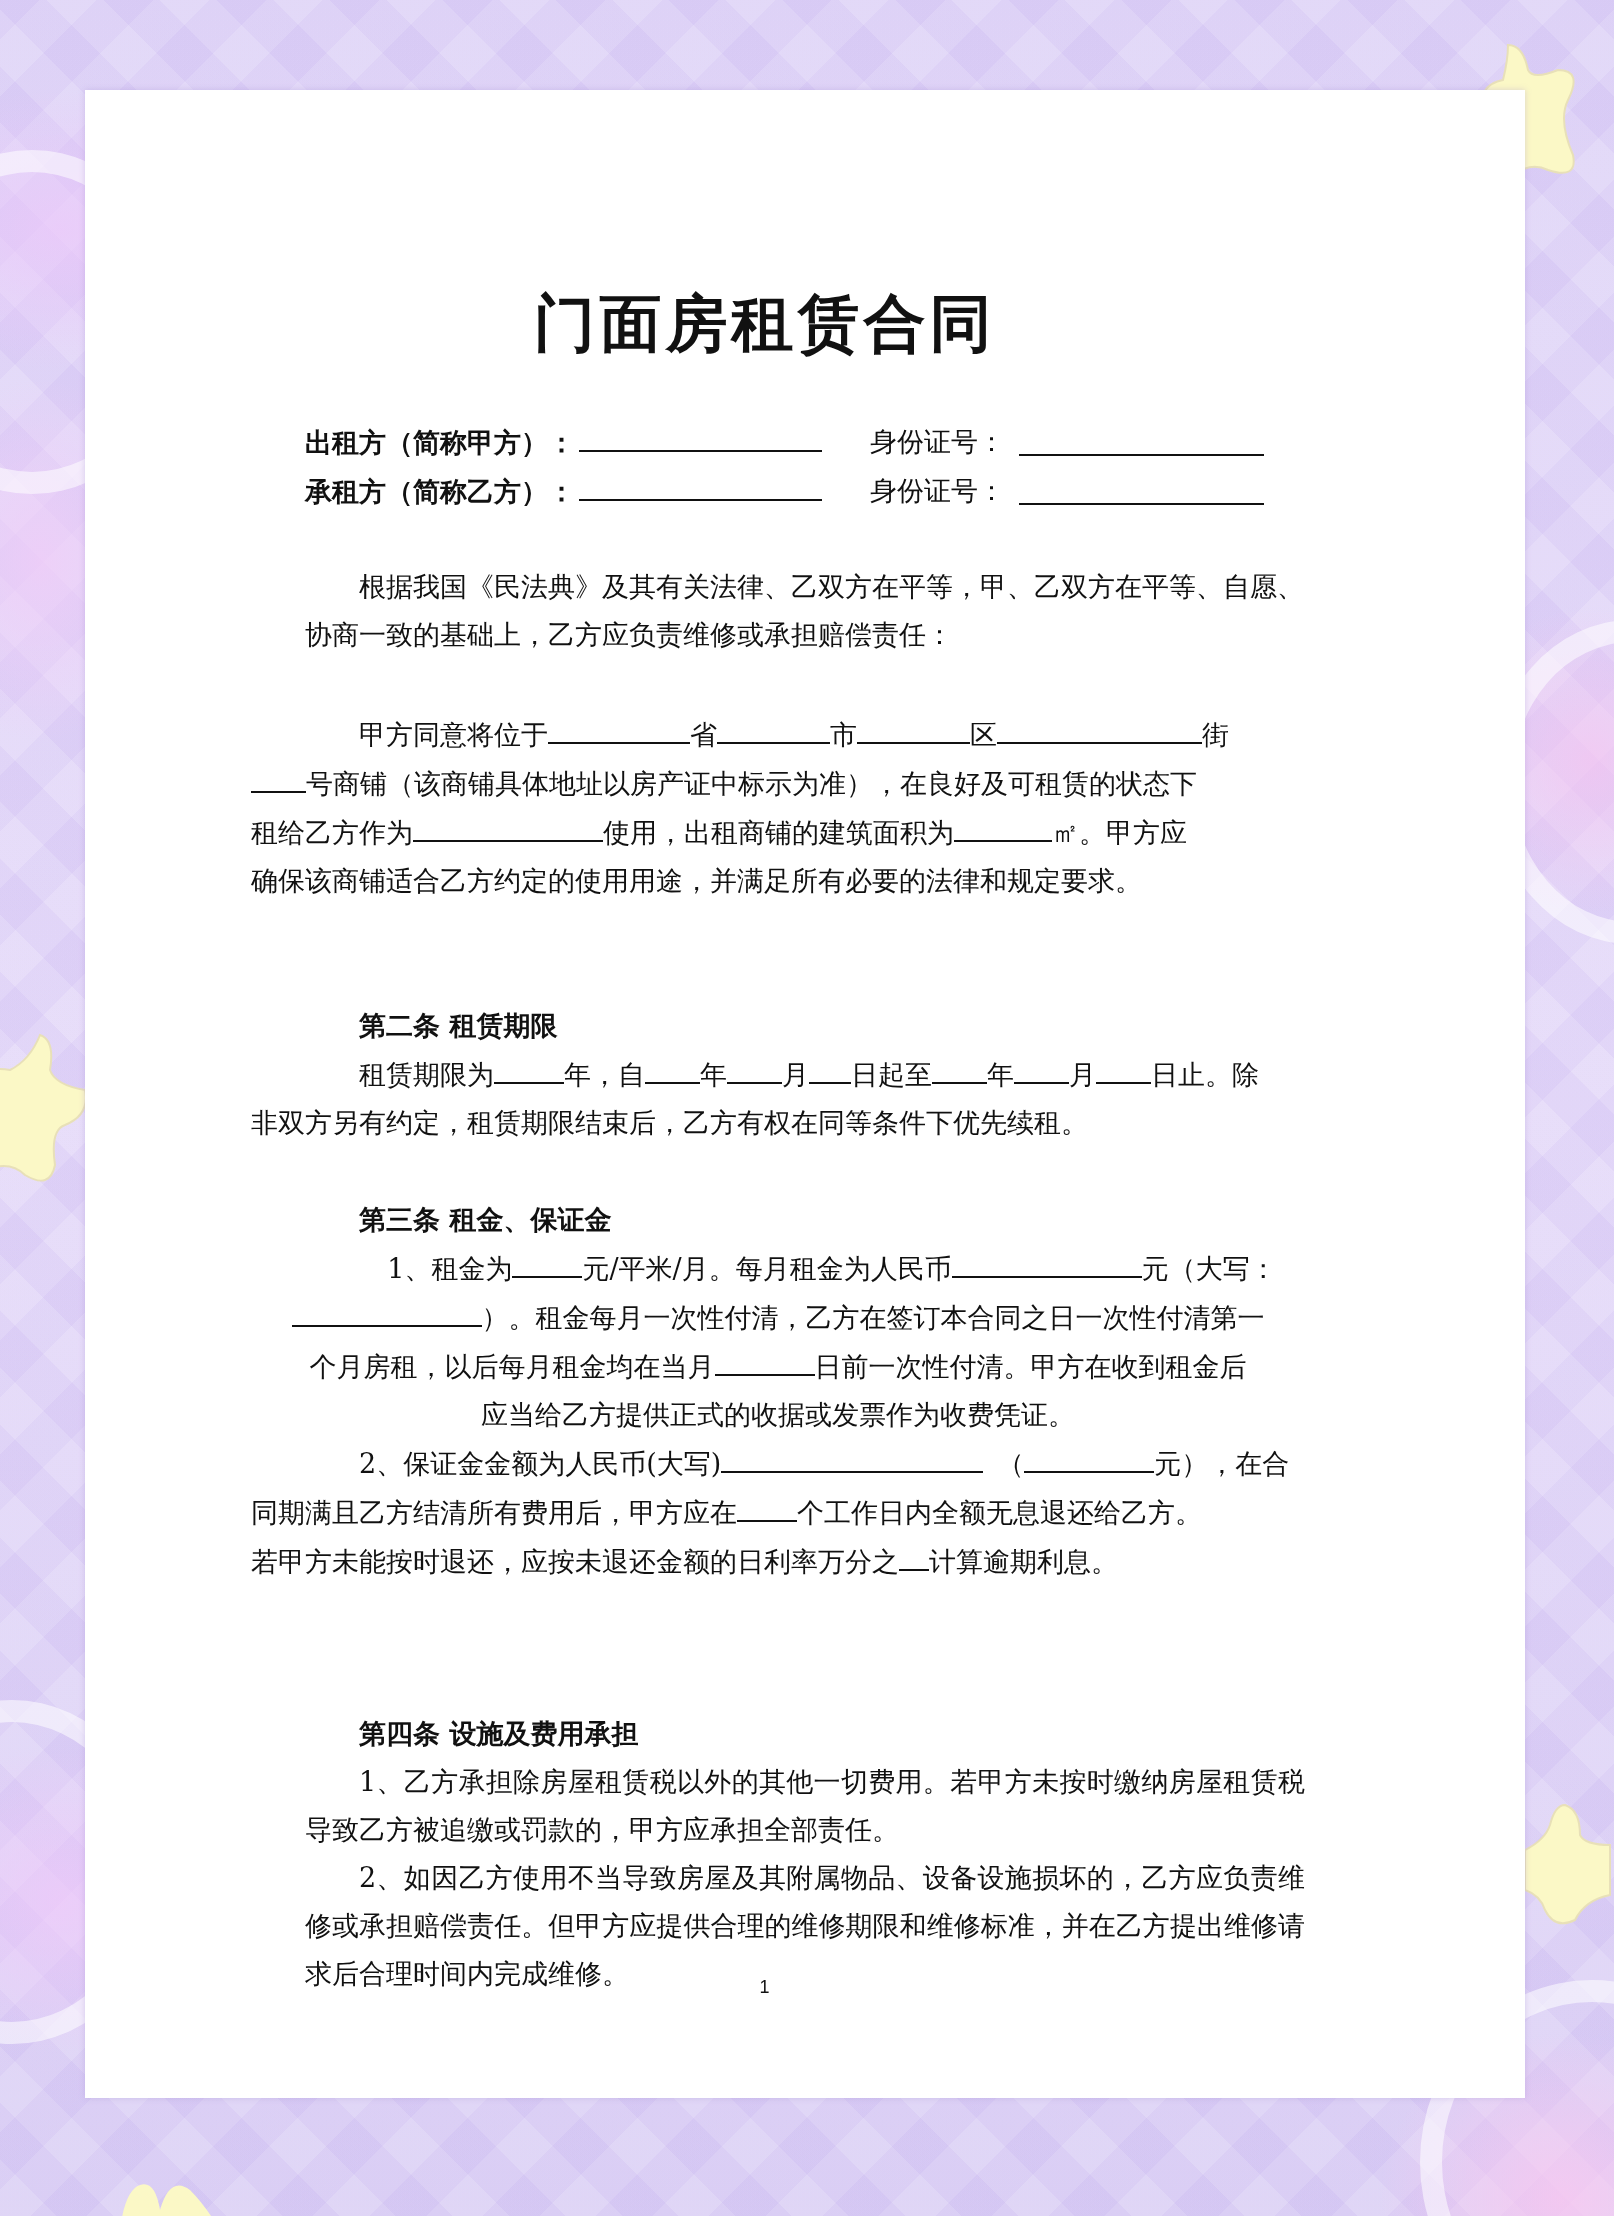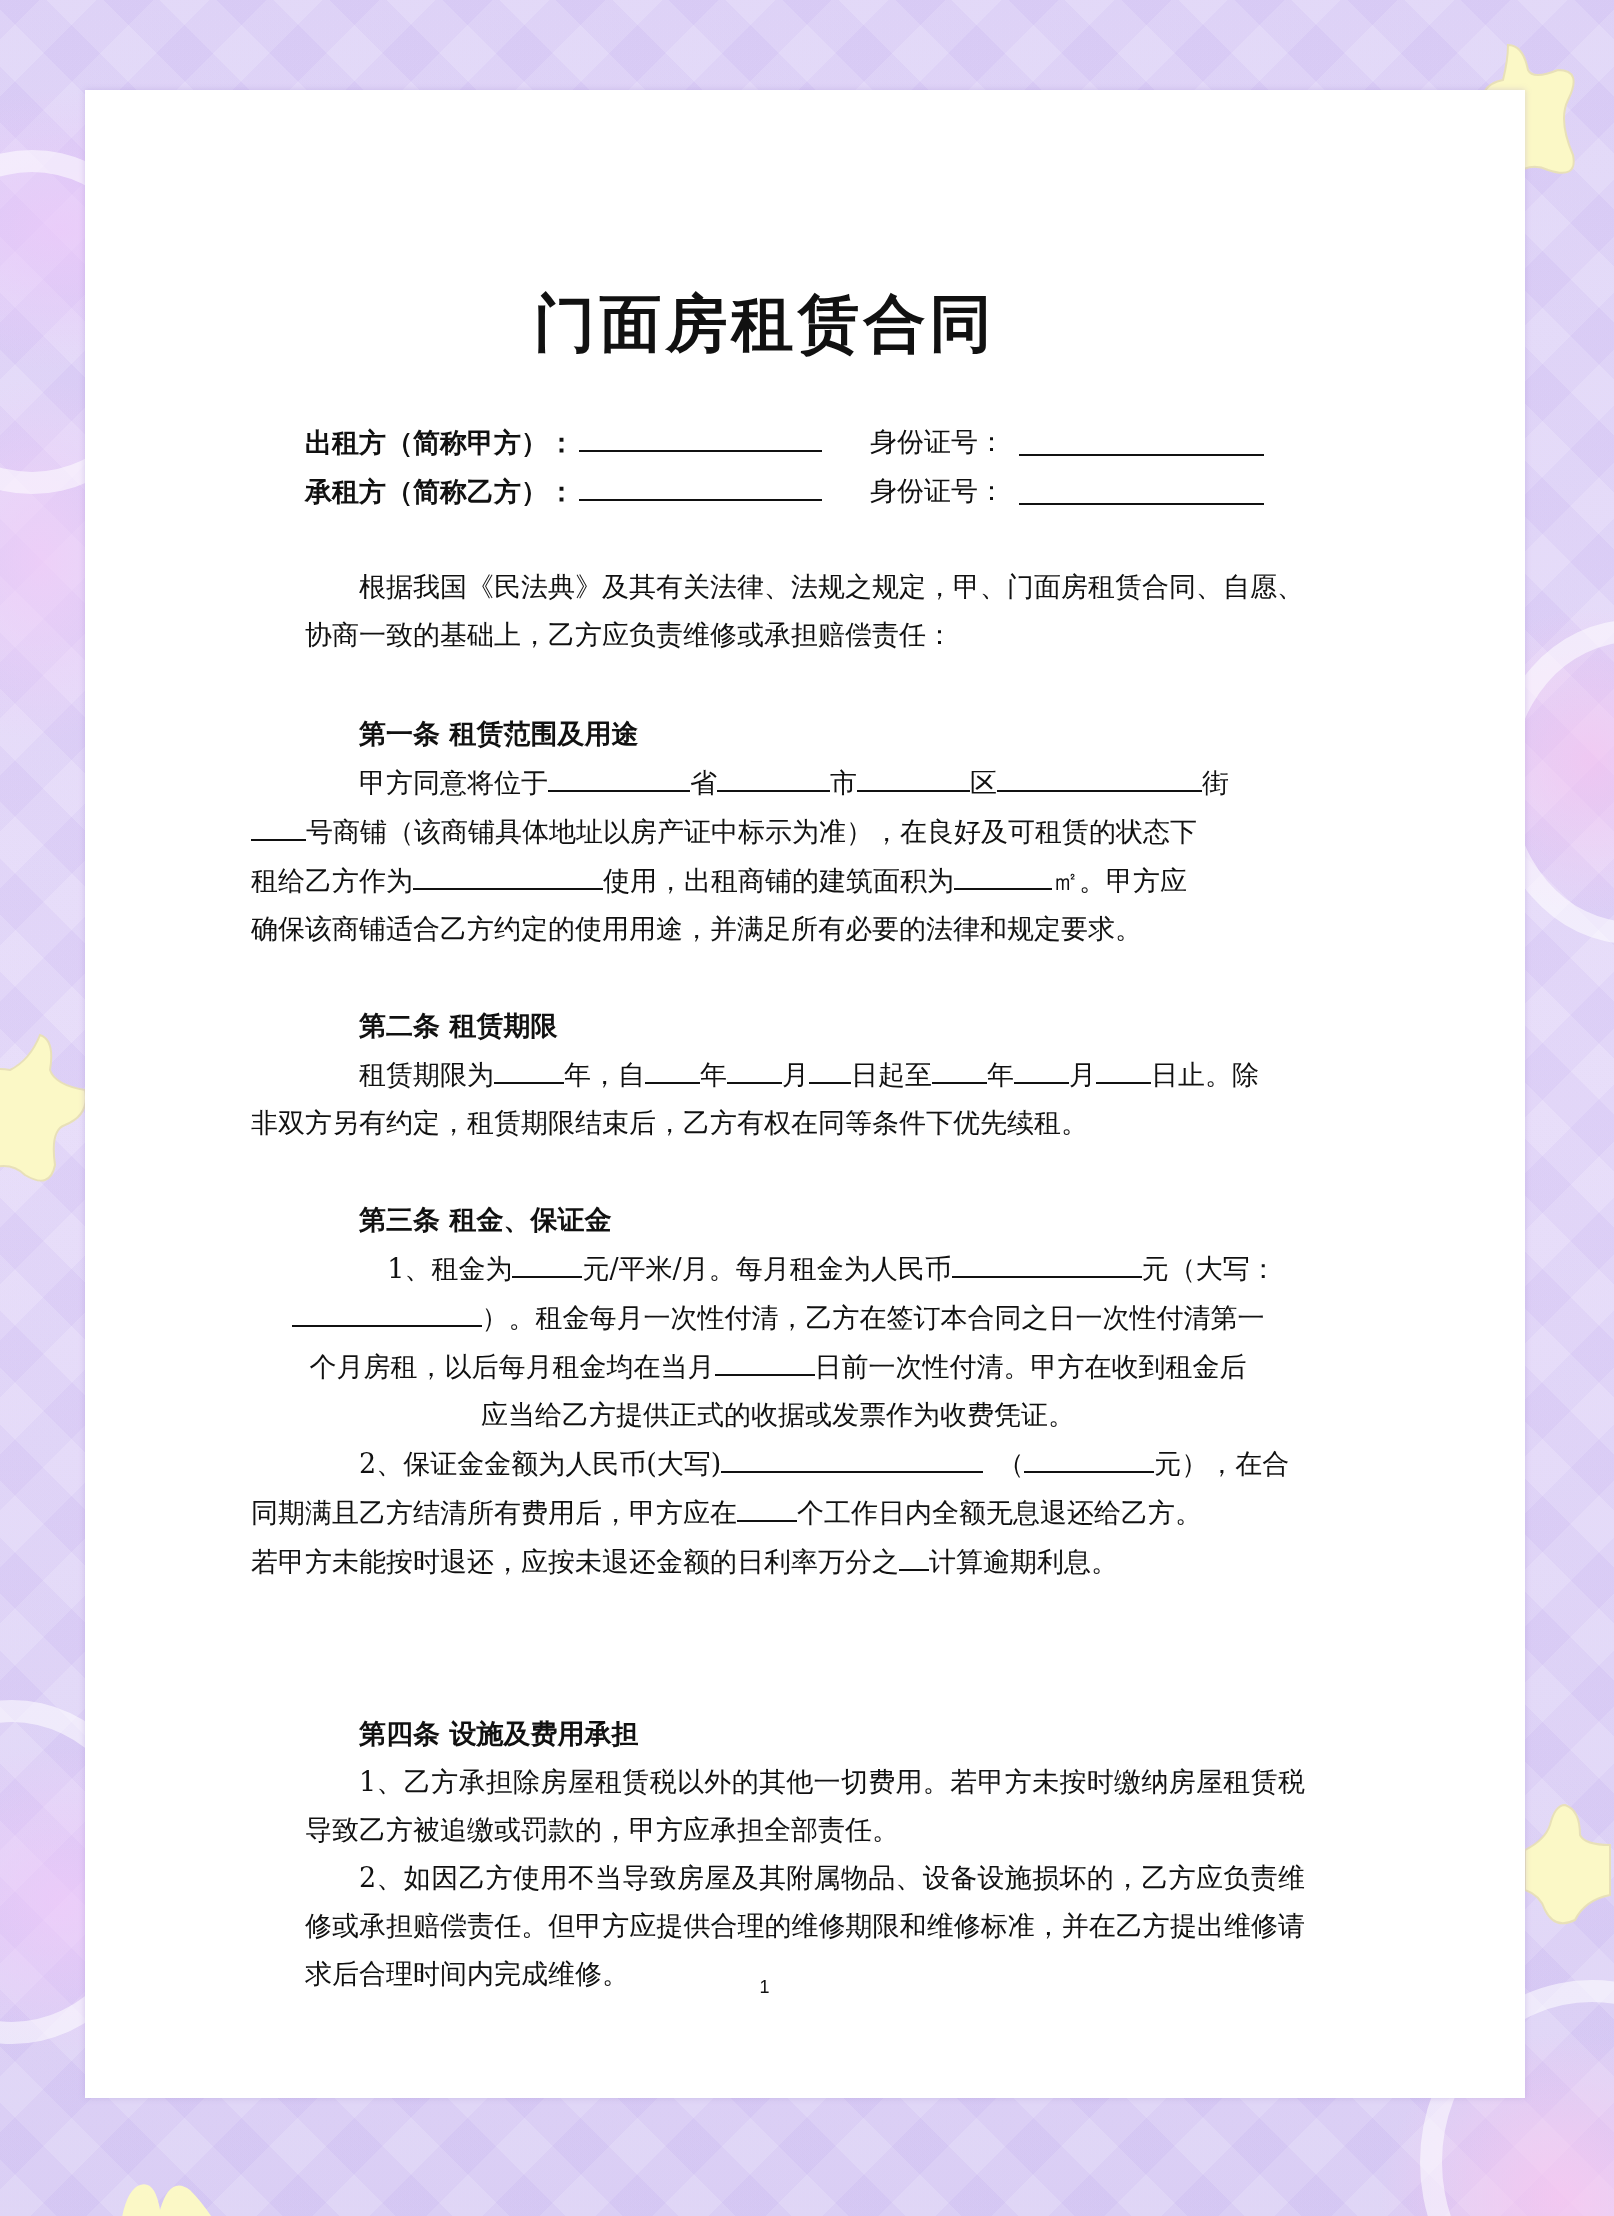--- a/index.html
+++ b/index.html
@@ -102,26 +102,25 @@
   <span class="id-label">身份证号：</span>
   <span class="blank id"></span>
 </div>
 <div class="party-row r2">
   <span>承租方（简称乙方）：</span><span class="blank name"></span>
   <span class="id-label">身份证号：</span>
   <span class="blank id"></span>
 </div>
 
 <div class="body-text" style="top:563px;">
-  <p>根据我国《民法典》及其有关法律、法规之规定，甲、门面房租赁合同、自愿、</p>
+  <p>根据我国《民法典》及其有关法律、乙双方在平等，甲、乙双方在平等、自愿、</p>
   <div>协商一致的基础上，乙方应负责维修或承担赔偿责任：</div>
 </div>
 
 <div class="body-text" style="top:710px;">
-  <div class="section-head">第一条  租赁范围及用途</div>
   <p style="text-align:left;">
     <span>甲方同意将位于</span><span class="u" style="width:142px;"></span><span>省</span><span class="u" style="width:113px;"></span><span>市</span><span class="u" style="width:113px;"></span><span>区</span><span class="u" style="width:205px;"></span><span>街</span><br><span class="u" style="width:55px; margin-left:-54px;"></span><span>号商铺（该商铺具体地址以房产证中标示为准），在良好及可租赁的状态下</span><br><span style="margin-left:-54px;">租给乙方作为</span><span class="u" style="width:190px;"></span><span>使用，出租商铺的建筑面积为</span><span class="u" style="width:98px;"></span><span>㎡。甲方应</span><br><span style="margin-left:-54px;">确保该商铺适合乙方约定的使用用途，并满足所有必要的法律和规定要求。</span>
   </p>
 </div>
 
 <div class="body-text" style="top:1002px;">
   <div class="section-head">第二条  租赁期限</div>
   <p style="text-align:left;font-family:Liberation Mono, monospace;">
     <span>租赁期限为</span><span class="u" style="width:70px;"></span><span>年，自</span><span class="u" style="width:55px;"></span><span>年</span><span class="u" style="width:55px;"></span><span>月</span><span class="u" style="width:42px;"></span><span>日起至</span><span class="u" style="width:55px;"></span><span>年</span><span class="u" style="width:55px;"></span><span>月</span><span class="u" style="width:55px;"></span><span>日止。除</span><br><span style="margin-left:-54px;">非双方另有约定，租赁期限结束后，乙方有权在同等条件下优先续租。</span>
   </p>

